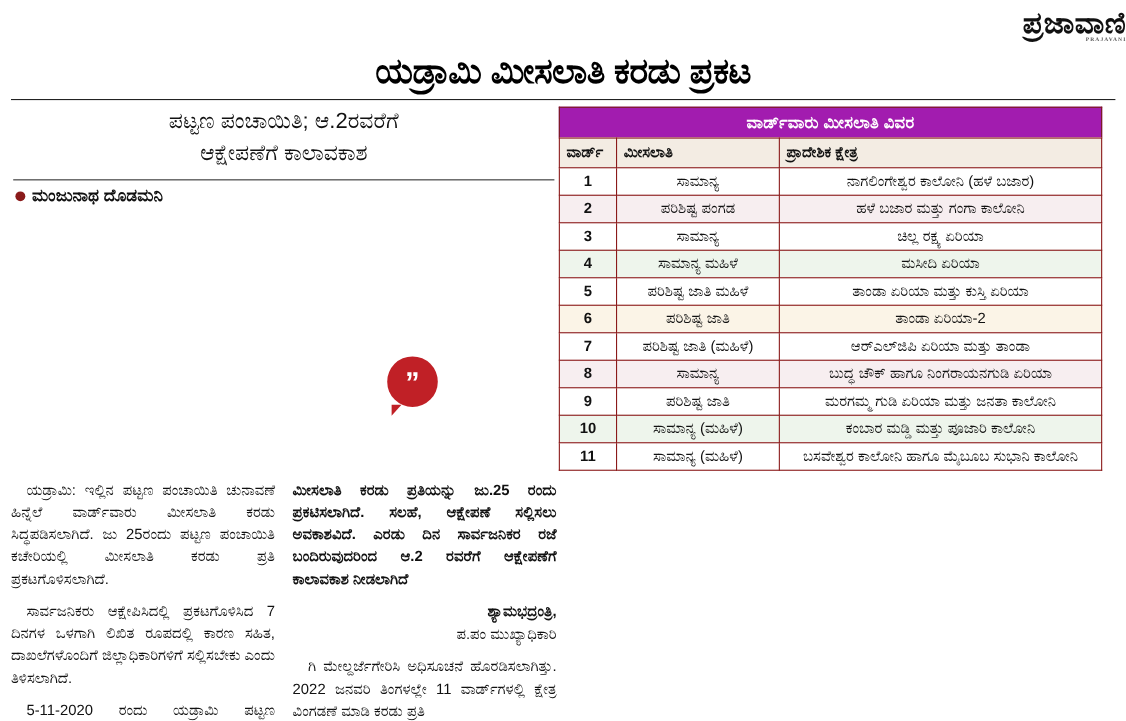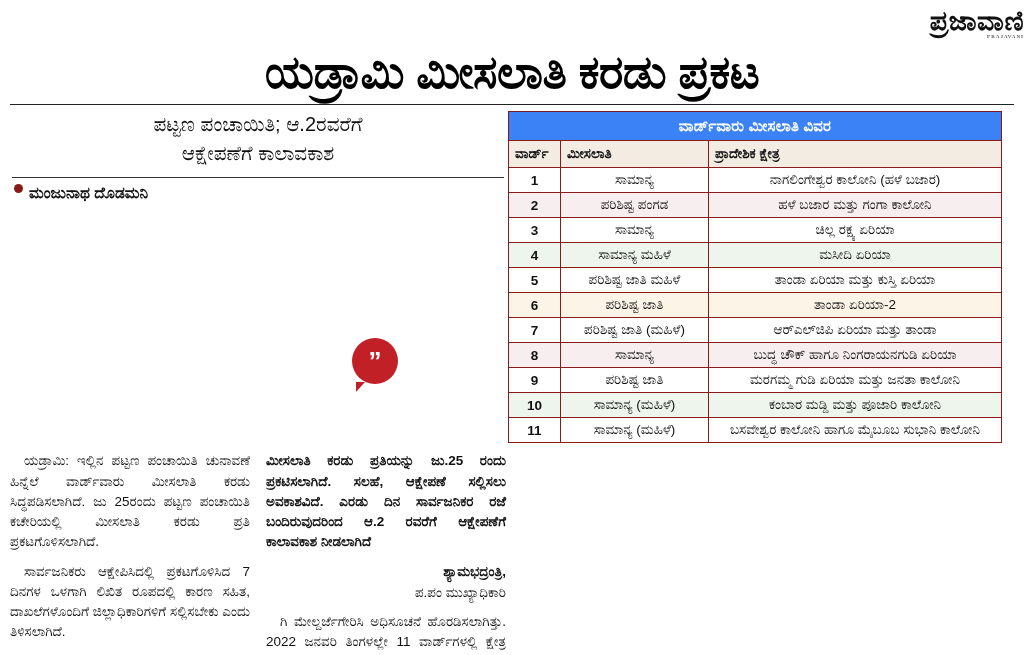--- a/index.html
+++ b/index.html
@@ -39,21 +39,21 @@
     letter-spacing: 1px;
     color: #555;
     margin-top: -3px;
   }
 
   
   .headline {
     text-align: center;
     font-family: "Liberation Sans", sans-serif;
     font-weight: bold;
-    font-size: 46px;
+    font-size: 32px;
     line-height: 1.05;
     color: #000;
     margin: 4px 0 2px 0;
     letter-spacing: -0.5px;
   }
 
   .hr-rule {
     border: 0;
     border-top: 1px solid #222;
     margin: 8px 10px 0 10px;
@@ -79,20 +79,21 @@
     padding: 2px 30px 0 30px;
   }
   .deck-rule {
     border: 0;
     border-top: 1px solid #333;
     margin: 10px 4px 6px 4px;
   }
 
   .byline {
     display: flex;
+    align-items: center;
     gap: 6px;
     font-weight: bold;
     font-size: 15.5px;
     padding-left: 6px;
     margin-top: 2px;
   }
   .byline .bullet {
     width: 9px; height: 9px; border-radius: 50%;
     background: #8a1a1a; display: inline-block;
     flex: 0 0 9px;
@@ -128,21 +129,21 @@
     padding-top: 6px;
   }
   table.ward-table {
     border-collapse: collapse;
     width: 494px;
     font-size: 13.5px;
     border: 1px solid #7a1b1b;
   }
   table.ward-table caption {
     caption-side: top;
-    background: #3b82f6;
+    background: #a21caf;
     color: #ffffff;
     font-weight: bold;
     font-size: 15px;
     padding: 5px 0 5px 0;
     border: 1px solid #7a1b1b;
     border-bottom: none;
     letter-spacing: 0.2px;
   }
   table.ward-table th {
     background: #f3ece3;

